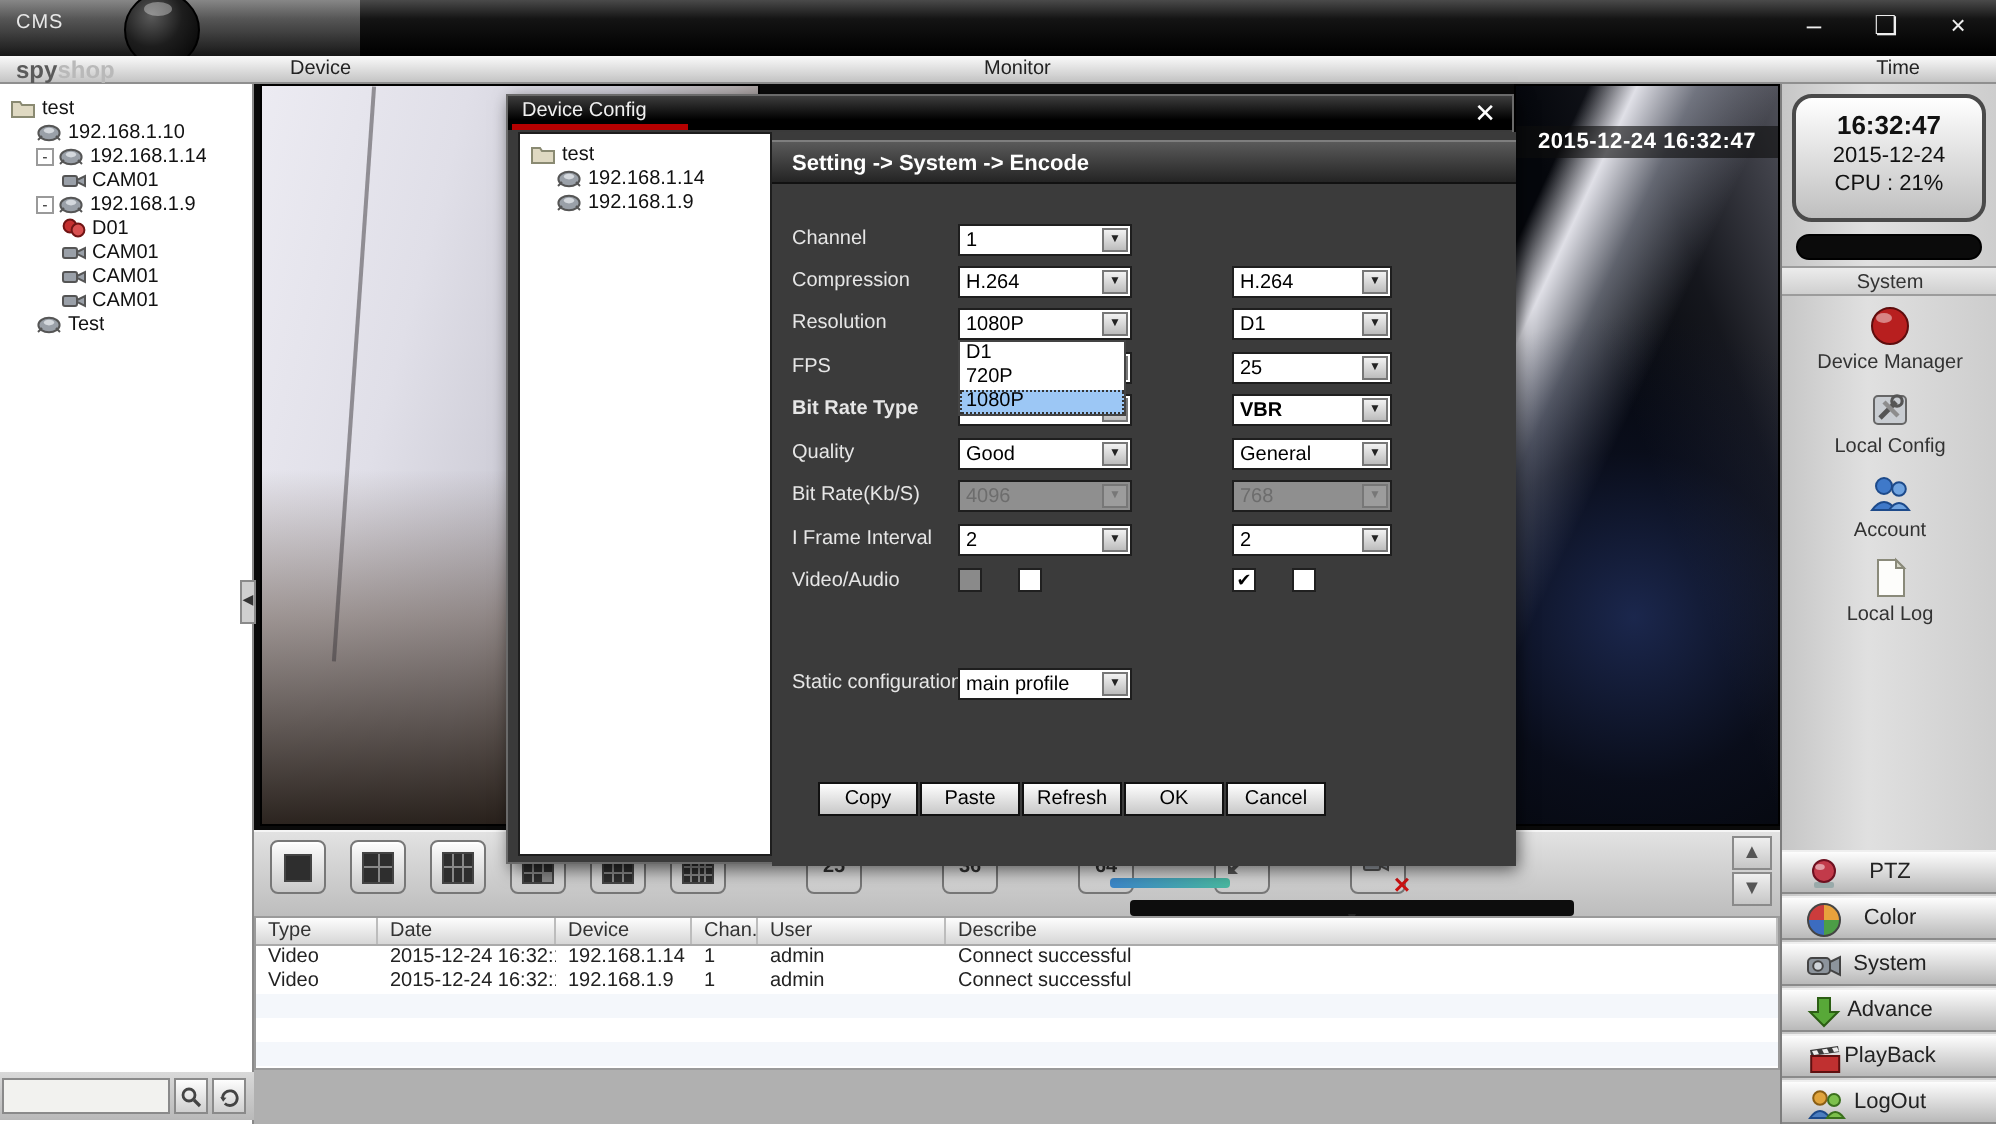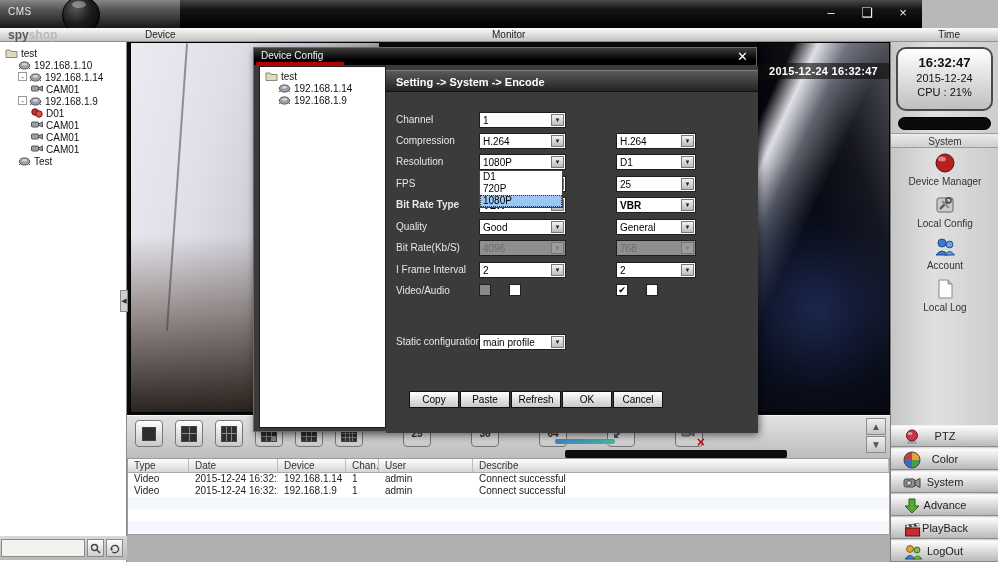--- a/index.html
+++ b/index.html
@@ -1,21 +1,21 @@
 <!DOCTYPE html>
 <html><head>
 <meta charset="utf-8">
 <style>
   * { margin:0; padding:0; box-sizing:border-box; }
   html,body { width:998px; height:562px; overflow:hidden; background:#9a9a9a;
               font-family:"Liberation Sans", sans-serif; }
   #root { position:relative; width:998px; height:562px; background:#b8b8b8; overflow:hidden; }
 
   
-  .titlebar { position:absolute; left:0; top:0; width:922px; height:28px;
+  .titlebar { position:absolute; left:0; top:0; width:998px; height:28px;
     background:linear-gradient(180deg,#4a4a4a 0%,#141414 35%,#000 100%); border-bottom:1px solid #000; }
   .titlebar-plate { position:absolute; left:0; top:0; width:180px; height:28px;
     background:linear-gradient(180deg,#b9b9b9,#6f6f6f 55%, #2c2c2c); opacity:.55; }
   .app-title { position:absolute; left:8px; top:6px; font-size:10px; color:#e8e8e8; letter-spacing:.5px; }
   .logo-sphere { position:absolute; left:62px; top:-4px; width:38px; height:38px; border-radius:50%;
     background:radial-gradient(circle at 35% 30%, #5a5a5a 0%, #1d1d1d 45%, #000 100%);
     border:1px solid #000; }
   .logo-sphere::after { content:""; position:absolute; left:9px; top:4px; width:14px; height:7px;
     border-radius:50%; background:rgba(255,255,255,.35); }
   .win-controls { position:absolute; right:8px; top:4px; display:flex; gap:14px; }
@@ -27,21 +27,21 @@
     display:flex; align-items:center; }
   .brand { position:absolute; left:8px; top:0; font-size:12px; font-weight:bold; }
   .brand .b1 { color:#5a5a5a; } .brand .b2 { color:#b9b9b9; }
   .menu-item { position:absolute; top:1px; font-size:10px; color:#222; }
   .menu-item.m0 { left:145px; } .menu-item.m1 { left:492px; } .menu-item.m2 { right:38px; }
 
   
   .tree-panel { position:absolute; left:0; top:42px; width:127px; height:520px;
     background:#fff; border-right:1px solid #8a8a8a; }
   .tree-scroll { position:absolute; left:0; top:6px; width:127px; height:480px; overflow:hidden; }
-  .tree-row { position:relative; display:flex; align-items:flex-start; height:12px; font-size:10px;
+  .tree-row { position:relative; display:flex; align-items:center; height:12px; font-size:10px;
     color:#111; white-space:nowrap; }
   .tree-row .expander { width:9px; height:9px; border:1px solid #9a9a9a; background:#fff;
     font-size:8px; line-height:7px; text-align:center; color:#333; margin-right:2px; flex:0 0 auto; }
   .tree-row .ticon { margin-right:3px; flex:0 0 auto; display:inline-flex; }
   .tree-label { overflow:hidden; }
   .search-bar { position:absolute; left:0; bottom:2px; width:127px; height:24px;
     background:linear-gradient(180deg,#d9d9d9,#b9b9b9); display:flex; align-items:center; padding:0 1px; }
   .search-input { width:84px; height:18px; border:1px solid #8a8a8a; background:#f2f2ef; font-size:10px; padding:0 3px; }
   .mini-btn { width:17px; height:18px; margin-left:2px; border:1px solid #8a8a8a;
     background:linear-gradient(180deg,#fdfdfd,#cfcfcf); display:flex; align-items:center; justify-content:center; }

